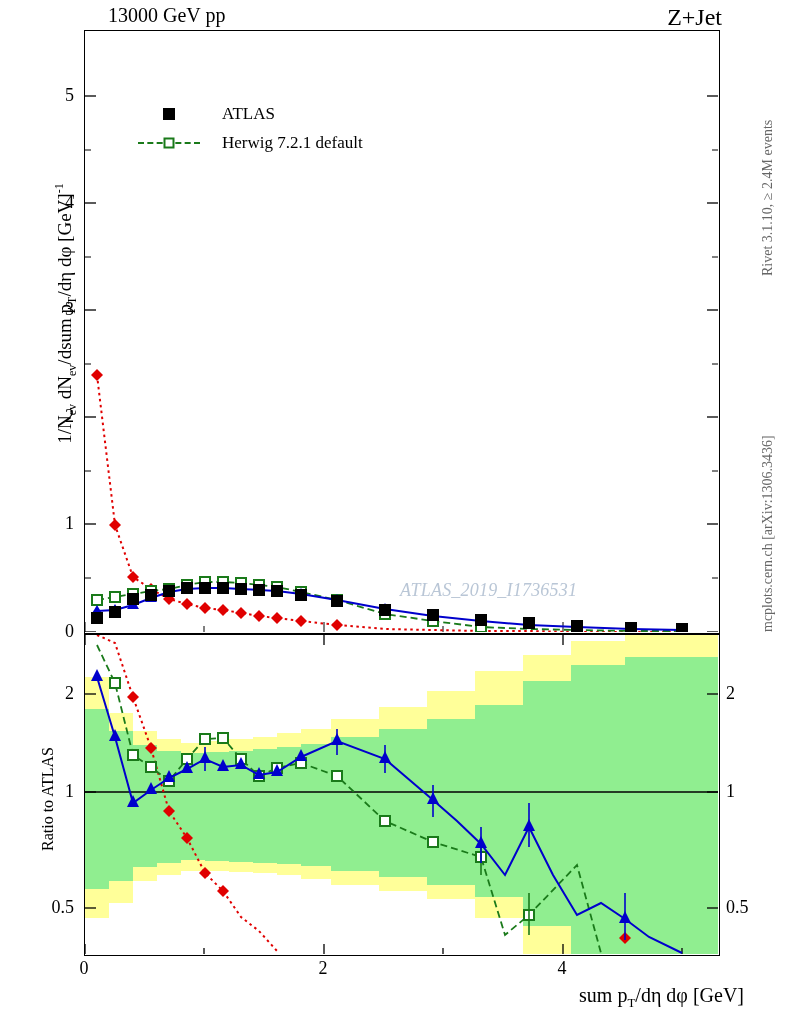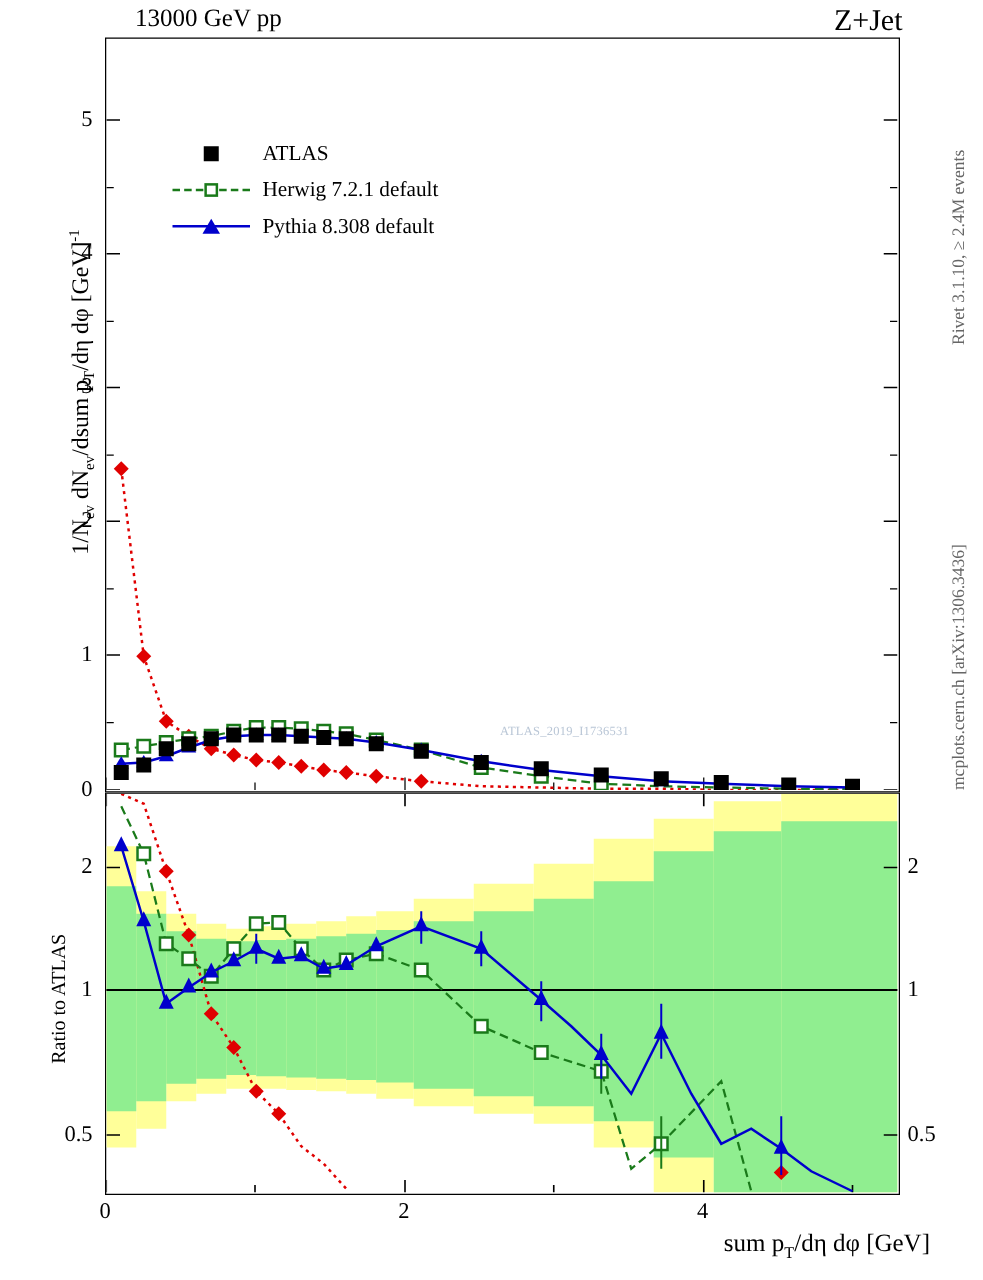--- a/index.html
+++ b/index.html
@@ -52,23 +52,24 @@
 
   
   #main-title {
     left: 84px; top: 58px;
     width: 636px;
     text-align: center;
     font-size: 19px;
   }
   #watermark {
     left: 400px; top: 580px;
-    font-size: 10px;
+    font-size: 18px;
     color: #b9c6d6;
     letter-spacing: .2px;
+    font-style: italic;
   }
 
   
   #ylabel-main {
     left: -184px; top: 300px;
     width: 500px;
     transform: rotate(-90deg);
     transform-origin: center center;
     text-align: center;
     font-size: 19px;
@@ -125,21 +126,22 @@
   }
 
   
   #legend {
     left: 138px; top: 104px;
     font-size: 17px;
   }
   .leg-row {
     height: 29px;
     display: flex;
-    align-items: flex-end;
+    align-items: flex-start;
+    gap: 12px;
   }
   .leg-key {
     width: 62px;
     height: 20px;
     position: relative;
     margin-right: 10px;
   }
   .leg-line {
     position: absolute;
     left: 0; top: 9px;
@@ -319,27 +321,20 @@
       </span>
       <span class="leg-label">ATLAS</span>
     </div>
     <div class="leg-row">
       <span class="leg-key">
         <span class="leg-line" style="border-top-color:#1a7a1a;border-top-style:dashed"></span>
         <span class="leg-marker m-osquare"></span>
       </span>
       <span class="leg-label">Herwig 7.2.1 default</span>
     </div>
-    <div class="leg-row">
-      <span class="leg-key">
-        <span class="leg-line" style="border-top-color:#0000cc;border-top-style:solid"></span>
-        <span class="leg-marker m-tri"></span>
-      </span>
-      <span class="leg-label">Pythia 8.308 default</span>
-    </div>
   </div>
 
   <div class="ytick" style="top:631px;width:74px;left:0">0</div>
   <div class="ytick" style="top:523px;width:74px;left:0">1</div>
   <div class="ytick" style="top:416px;width:74px;left:0">2</div>
   <div class="ytick" style="top:309px;width:74px;left:0">3</div>
   <div class="ytick" style="top:202px;width:74px;left:0">4</div>
   <div class="ytick" style="top:95px;width:74px;left:0">5</div>
 
   <div class="abs" id="ylabel-main">

